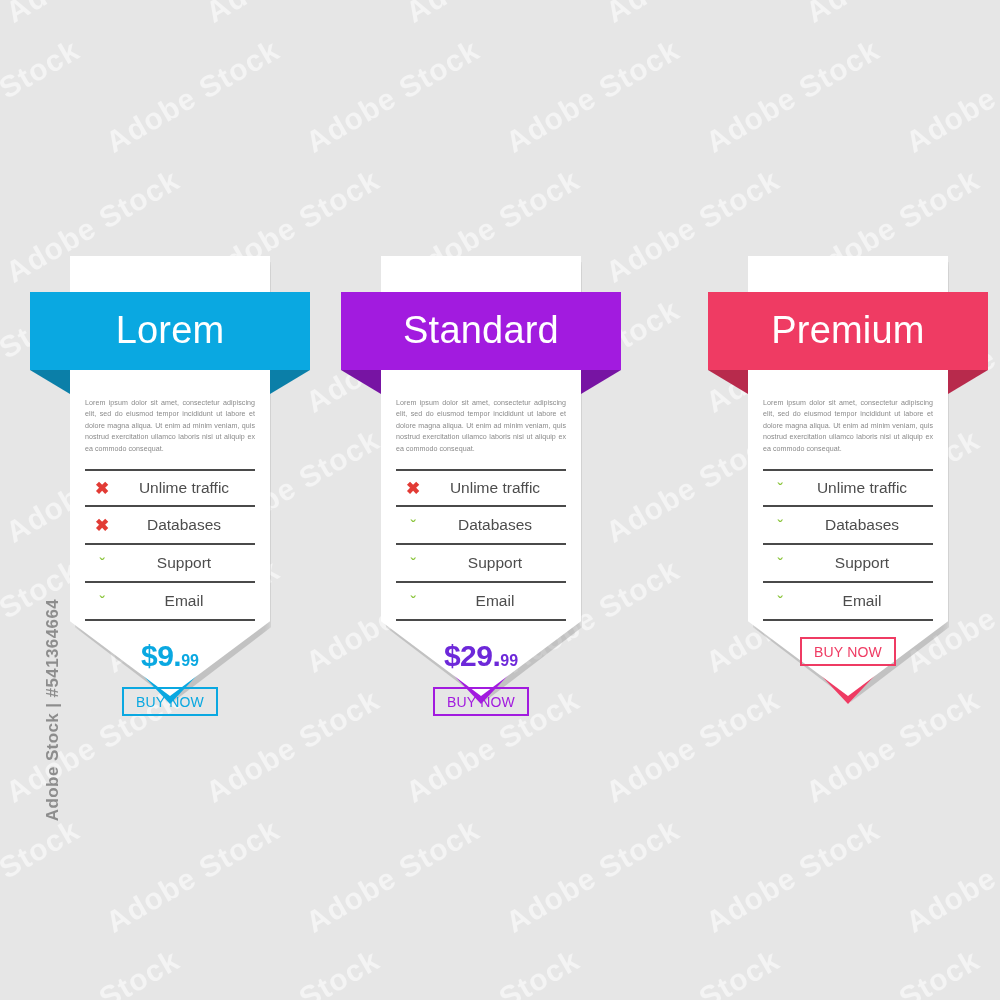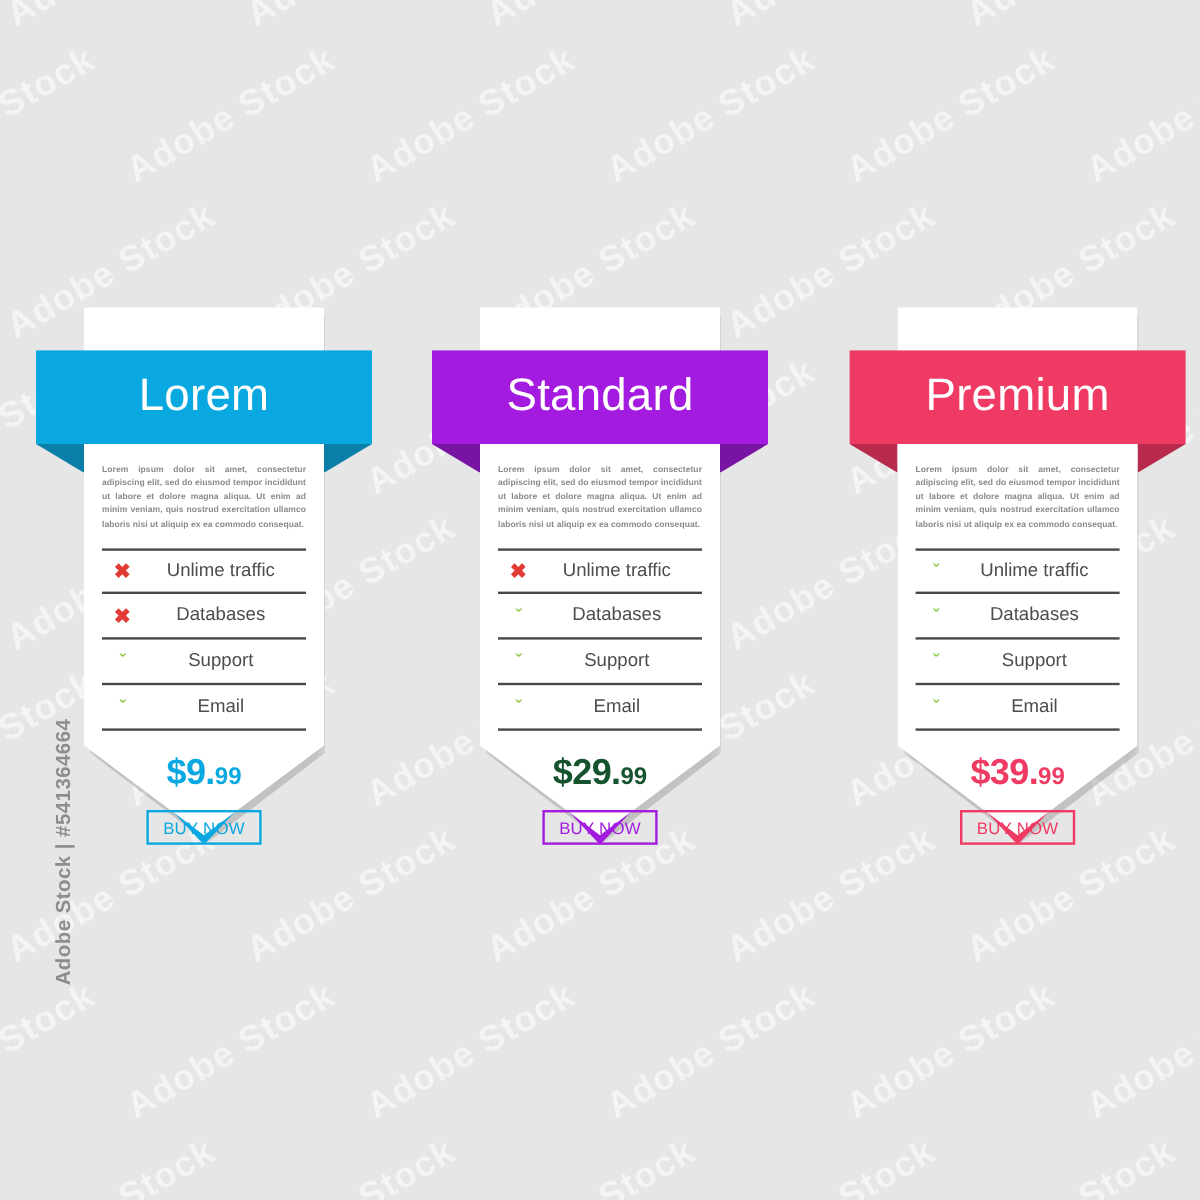--- a/index.html
+++ b/index.html
@@ -62,21 +62,21 @@
     height: 480px;
   }
 
   .card {
     position: absolute;
     top: 0;
     width: 280px;
     height: 470px;
   }
   .card.c0 { left: 30px; }
-  .card.c1 { left: 360px; }
+  .card.c1 { left: 341px; }
   .card.c2 { left: 708px; }
 
   
   .card-shadow {
     position: absolute;
     left: 45px;
     top: 6px;
     width: 196px;
     height: 440px;
     background: rgba(120,120,120,0.33);
@@ -139,23 +139,22 @@
     position: absolute;
     left: 55px;
     top: 126px;
     width: 170px;
   }
   .lorem {
     font-size: 7.1px;
     line-height: 1.62;
     color: #8a8a8a;
     text-align: justify;
-    margin: 4px 0 14px 0;
+    margin: 16px 0 14px 0;
     letter-spacing: .05px;
-    font-weight: bold;
   }
 
   .features { width: 100%; }
   .feat {
     height: 38px;
     display: flex;
     align-items: center;
     border-bottom: 2px solid #4a4a4a;
     box-sizing: border-box;
   }
@@ -177,21 +176,21 @@
     padding-right: 6px;
   }
 
   .price {
     text-align: center;
     margin-top: 20px;
     line-height: 1;
     font-weight: 700;
   }
   .price .big   { font-size: 30px; letter-spacing: -.5px; }
-  .price .cents { font-size: 20px; }
+  .price .cents { font-size: 16px; }
 
   .buy-wrap { text-align: center; margin-top: 16px; }
   .buy-btn {
     display: inline-block;
     padding: 6px 12px 5px 12px;
     border: 2px solid currentColor;
     background: transparent;
     font-size: 14px;
     font-family: "Liberation Sans", sans-serif;
     letter-spacing: .2px;
@@ -314,21 +313,21 @@
             </div>
             <div class="feat">
               <span class="mark yes">ˇ</span>
               <span class="label">Support</span>
             </div>
             <div class="feat">
               <span class="mark yes">ˇ</span>
               <span class="label">Email</span>
             </div>
           </div>
-          <div class="price" style="color:#14532d;"><span class="big">$29.</span><span class="cents">99</span></div>
+          <div class="price" style="color:#6d28d9;"><span class="big">$29.</span><span class="cents">99</span></div>
           <div class="buy-wrap"><button class="buy-btn" style="color:#a21bdf;">BUY NOW</button></div>
         </div>
       </div>
       <div class="card c2">
         <div class="card-shadow"></div>
         <div class="bottom-tip" style="background:#ef3b63;"></div>
         <div class="sheet"></div>
         <div class="flap left" style="background:#b82a4c;"></div>
         <div class="flap right" style="background:#b82a4c;"></div>
         <div class="ribbon" style="background:#ef3b63;">
@@ -347,19 +346,18 @@
             </div>
             <div class="feat">
               <span class="mark yes">ˇ</span>
               <span class="label">Support</span>
             </div>
             <div class="feat">
               <span class="mark yes">ˇ</span>
               <span class="label">Email</span>
             </div>
           </div>
-          <div class="price" style="color:#ef3b63;"><span class="big">$39.</span><span class="cents">99</span></div>
           <div class="buy-wrap"><button class="buy-btn" style="color:#ef3b63;">BUY NOW</button></div>
         </div>
       </div>
     </div>
 
 </div>
 
 </body></html>

